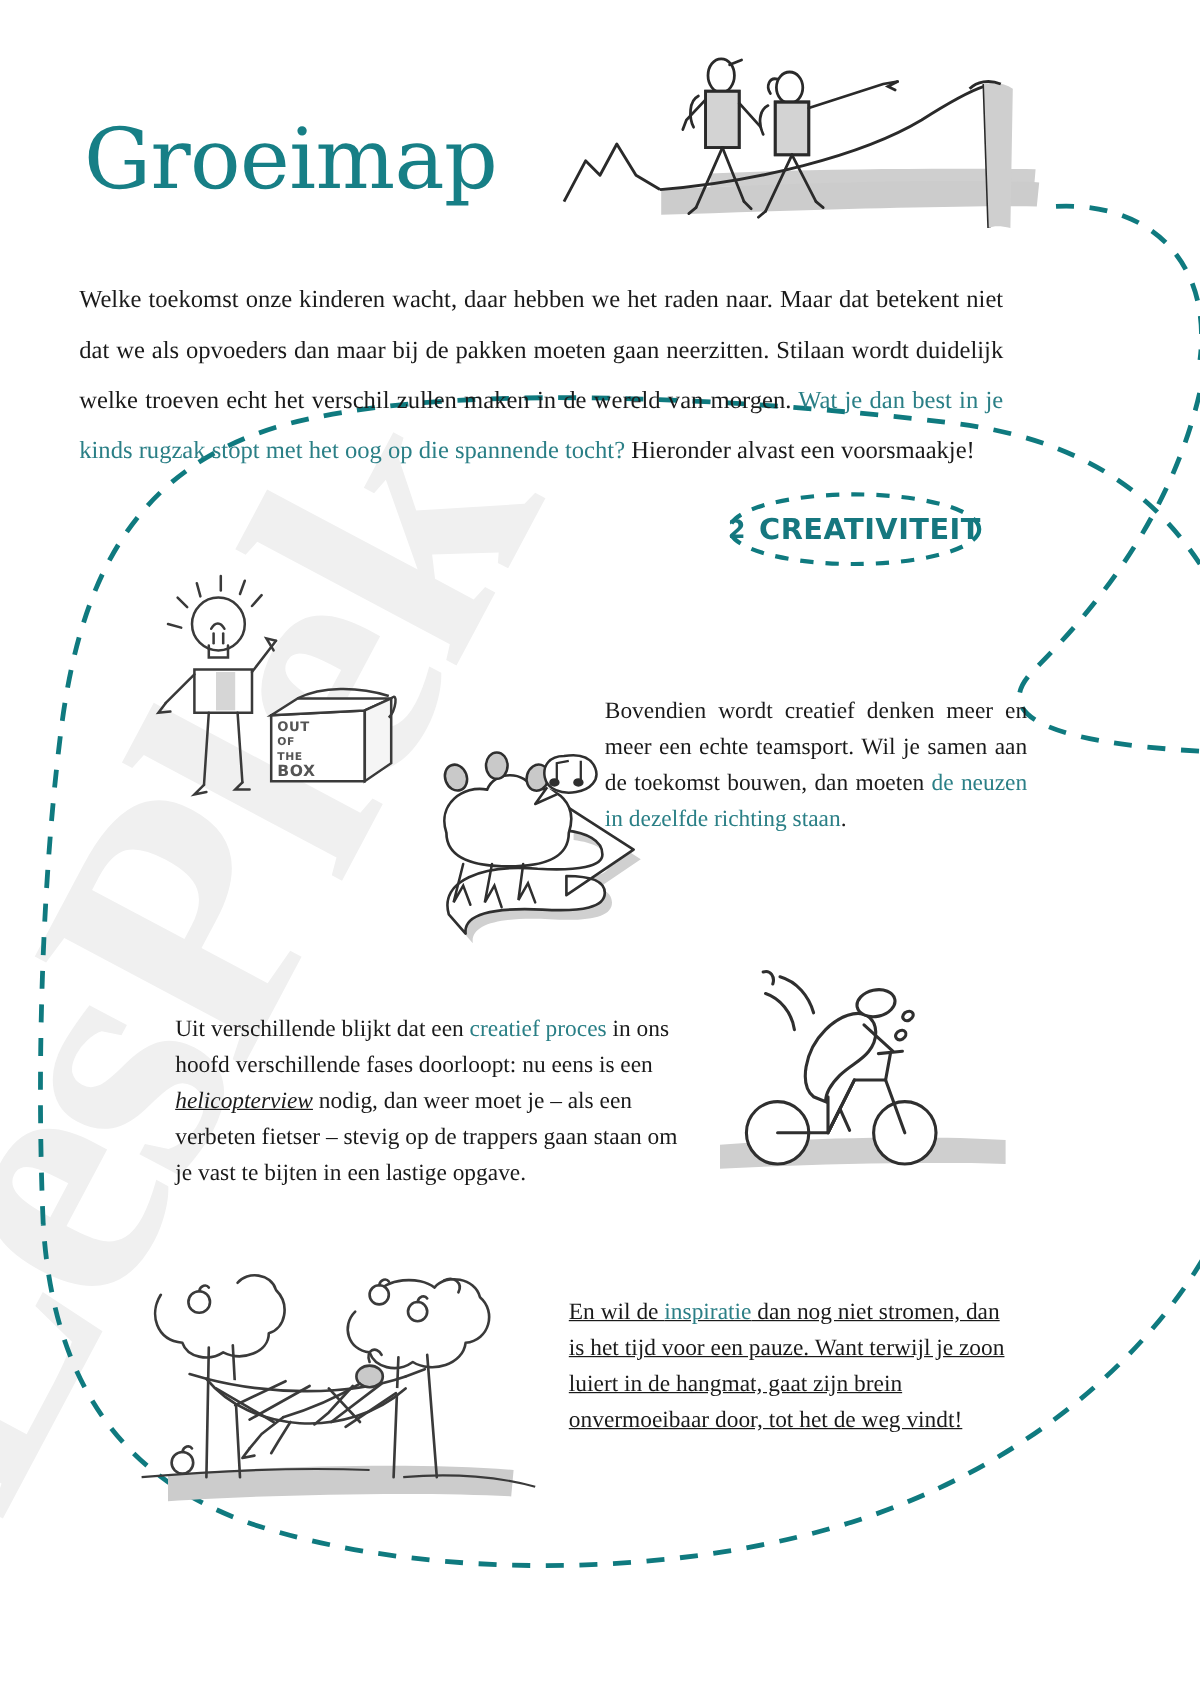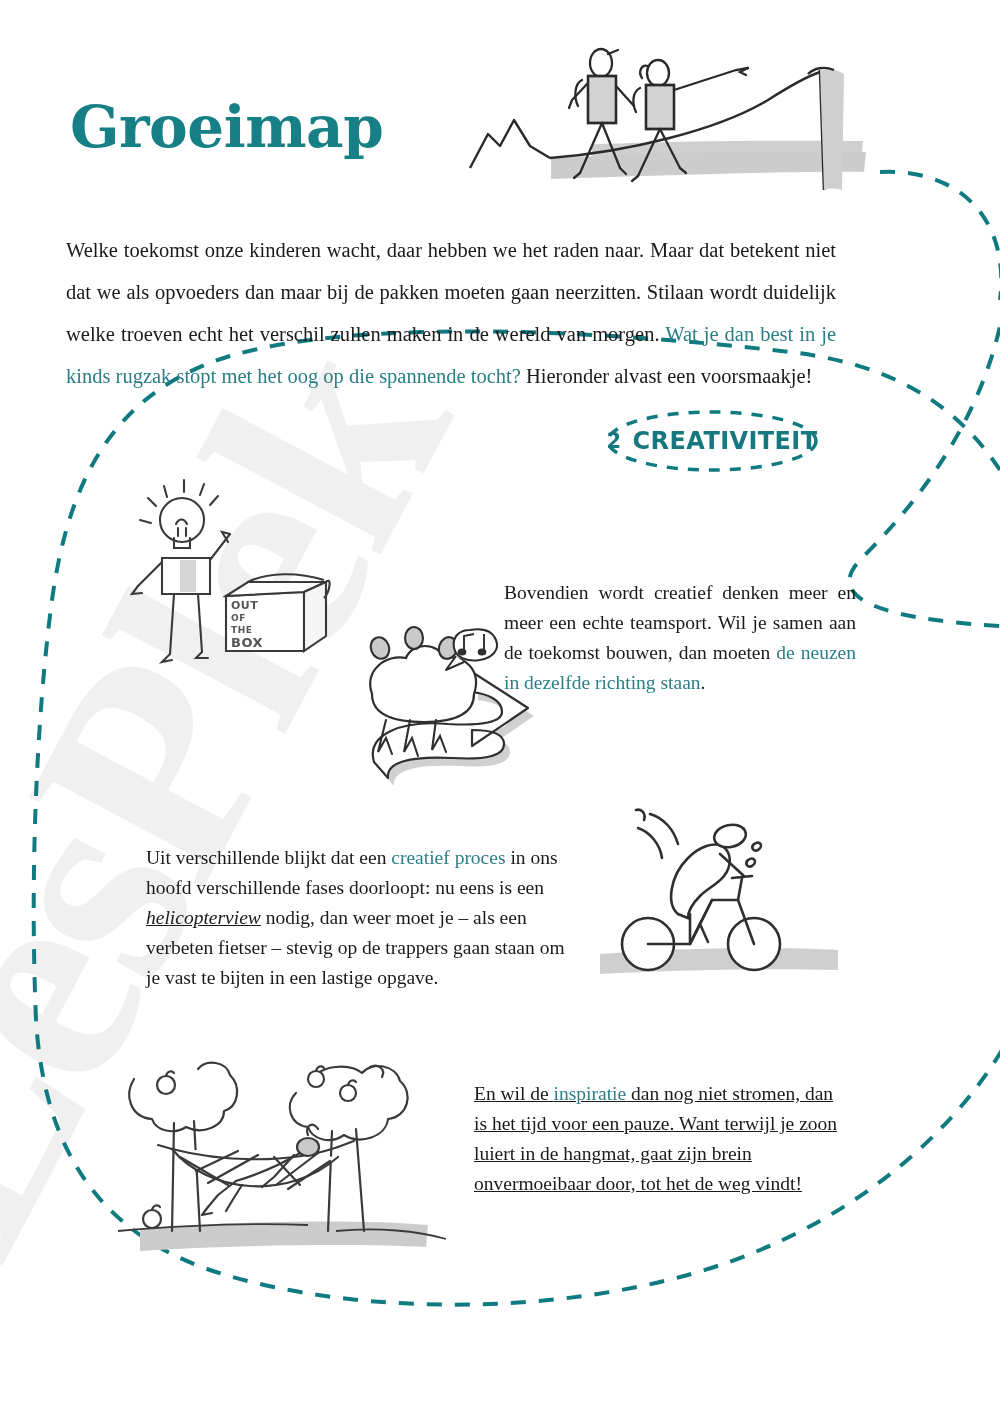--- a/index.html
+++ b/index.html
@@ -21,21 +21,21 @@
     letter-spacing:-8px;
   }
 
   
   .dashpath{position:absolute;left:0;top:0;width:1000px;height:1412px;z-index:1;pointer-events:none;}
 
   
   .title{
     position:absolute;left:70px;top:98px;
     font-family:"DejaVu Serif","Liberation Serif",serif;
-    font-weight:700;font-size:58px;line-height:1;
+    font-weight:400;font-size:70px;line-height:1;
     color:#177f86;letter-spacing:-0.5px;z-index:6;
   }
 
   
   .intro{
     position:absolute;left:66px;top:208px;width:770px;
     font-size:20.5px;line-height:42px;text-align:justify;z-index:6;
   }
   .teal{color:#2a7f86;}
   .ital{font-style:italic;text-decoration:underline;}

